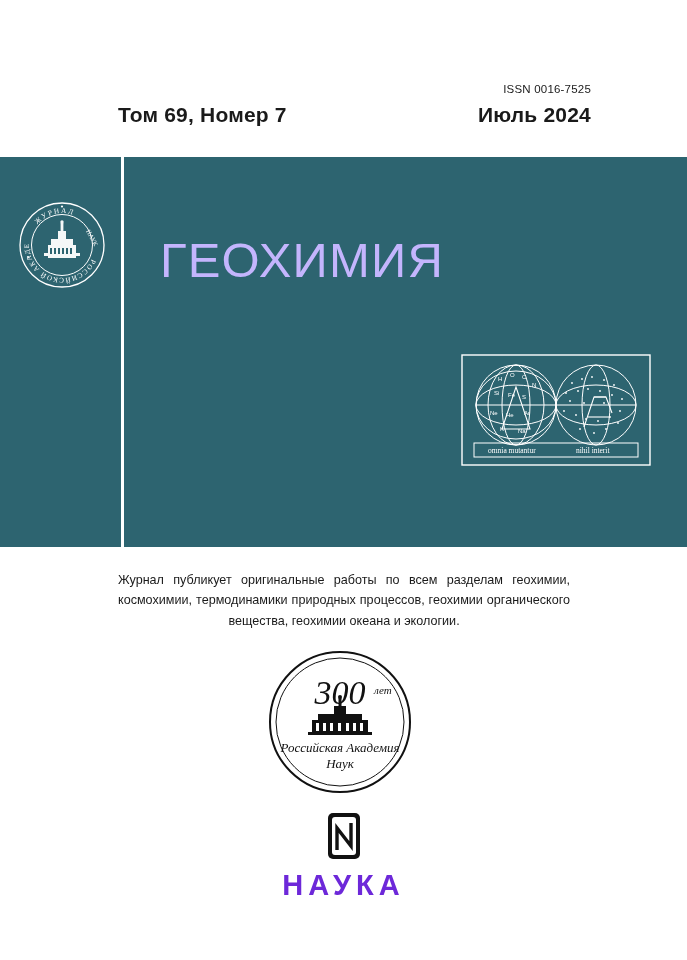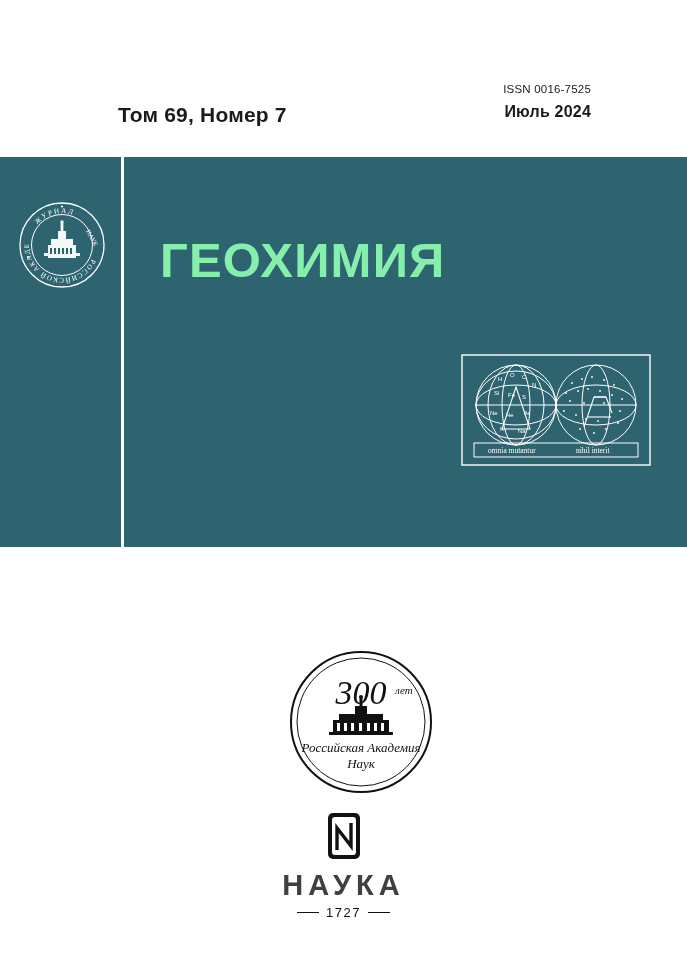--- a/index.html
+++ b/index.html
@@ -47,21 +47,21 @@
     top: 33px;
     font-size: 21px;
     font-weight: bold;
     letter-spacing: 0.2px;
     white-space: nowrap;
   }
   .issue-date {
     position: absolute;
     right: 96px;
     top: 33px;
-    font-size: 16px;
+    font-size: 21px;
     font-weight: bold;
     letter-spacing: 0.2px;
     white-space: nowrap;
   }
 
   
   .band {
     position: absolute;
     left: 0;
     top: 157px;
@@ -75,22 +75,22 @@
     top: 0;
     width: 3px;
     height: 390px;
     background: #ffffff;
   }
   .journal-title {
     position: absolute;
     left: 160px;
     top: 79px;
     font-size: 49px;
-    font-weight: bold;
-    color: #86efac;
+    font-weight: normal;
+    color: #c4b5fd;
     letter-spacing: 1.2px;
     line-height: 1;
     white-space: nowrap;
   }
 
   
   .ras-seal {
     position: absolute;
     left: 18px;
     top: 44px;
@@ -116,21 +116,21 @@
     font-size: 12.6px;
     line-height: 1.62;
     color: #1a1a1a;
     text-align: justify;
     text-align-last: center;
   }
 
   
   .anniv {
     position: absolute;
-    left: 287px;
+    left: 266px;
     top: 648px;
     width: 148px;
     height: 148px;
   }
 
   
   .publisher {
     position: absolute;
     left: 0;
     top: 812px;
@@ -140,21 +140,21 @@
   .publisher-mark {
     margin: 0 auto;
     width: 38px;
     height: 48px;
   }
   .publisher-name {
     margin-top: 9px;
     font-size: 29px;
     font-weight: bold;
     letter-spacing: 5px;
-    color: #404040;
+    color: #6d28d9;
   }
   .publisher-year {
     margin-top: 3px;
     font-size: 13px;
     letter-spacing: 1.5px;
     color: #111111;
     display: flex;
     align-items: center;
     justify-content: center;
     gap: 7px;
@@ -292,20 +292,21 @@
           <path d="M 128,64 L 150,64"></path>
         </g>
 
         <rect x="14" y="90" width="164" height="14" fill="none" stroke="#ffffff" stroke-width="1"></rect>
         <text x="28" y="100" fill="#ffffff" font-family="'Liberation Serif', serif" font-size="7.5">omnia  mutantur</text>
         <text x="116" y="100" fill="#ffffff" font-family="'Liberation Serif', serif" font-size="7.5">nihil  interit</text>
       </svg>
     </div>
   </div>
 
+  <div class="description">Журнал публикует оригинальные работы по всем разделам геохимии, космохимии, термодинамики природных процессов, геохимии органического вещества, геохимии океана и экологии.</div>
 
   <div class="anniv">
     <svg viewBox="0 0 148 148" width="148" height="148" xmlns="http://www.w3.org/2000/svg">
       <circle cx="74" cy="74" r="70" fill="none" stroke="#111111" stroke-width="2"></circle>
       <circle cx="74" cy="74" r="64" fill="none" stroke="#111111" stroke-width="1"></circle>
 
       <text x="74" y="56" text-anchor="middle" font-family="'Liberation Serif', serif" font-size="34" font-style="italic" fill="#111111">300</text>
       <text x="108" y="46" font-family="'Liberation Serif', serif" font-size="11" font-style="italic" fill="#111111">лет</text>
 
       <g fill="#111111">
@@ -332,20 +333,15 @@
 
   <div class="publisher">
     <div class="publisher-mark">
       <svg viewBox="0 0 38 48" width="38" height="48" xmlns="http://www.w3.org/2000/svg">
         <rect x="3" y="1" width="32" height="46" rx="5" fill="#111111"></rect>
         <rect x="7" y="5" width="24" height="38" rx="3" fill="#ffffff"></rect>
         <path d="M 12,38 L 12,16 L 26,34 L 26,11" stroke="#111111" stroke-width="3.4" fill="none"></path>
       </svg>
     </div>
     <div class="publisher-name">НАУКА</div>
-    <div class="publisher-year">
-      <span class="rule"></span>
-      <span>1727</span>
-      <span class="rule"></span>
-    </div>
   </div>
 
 </div>
 
 </body></html>

